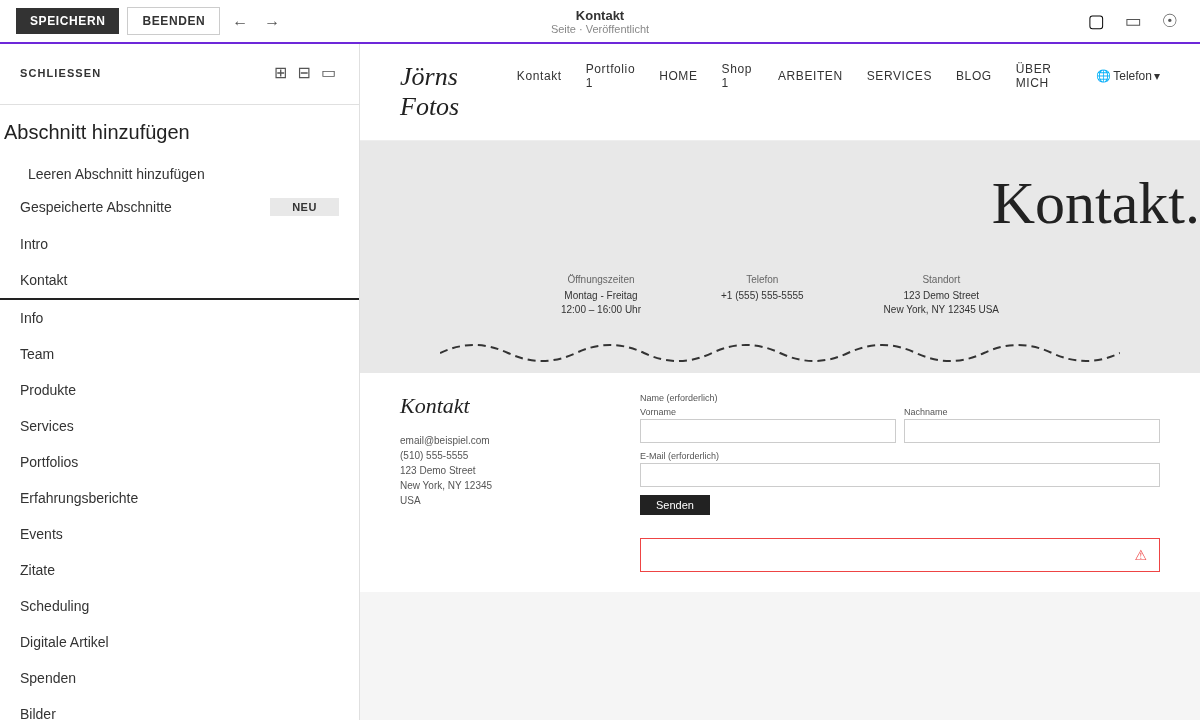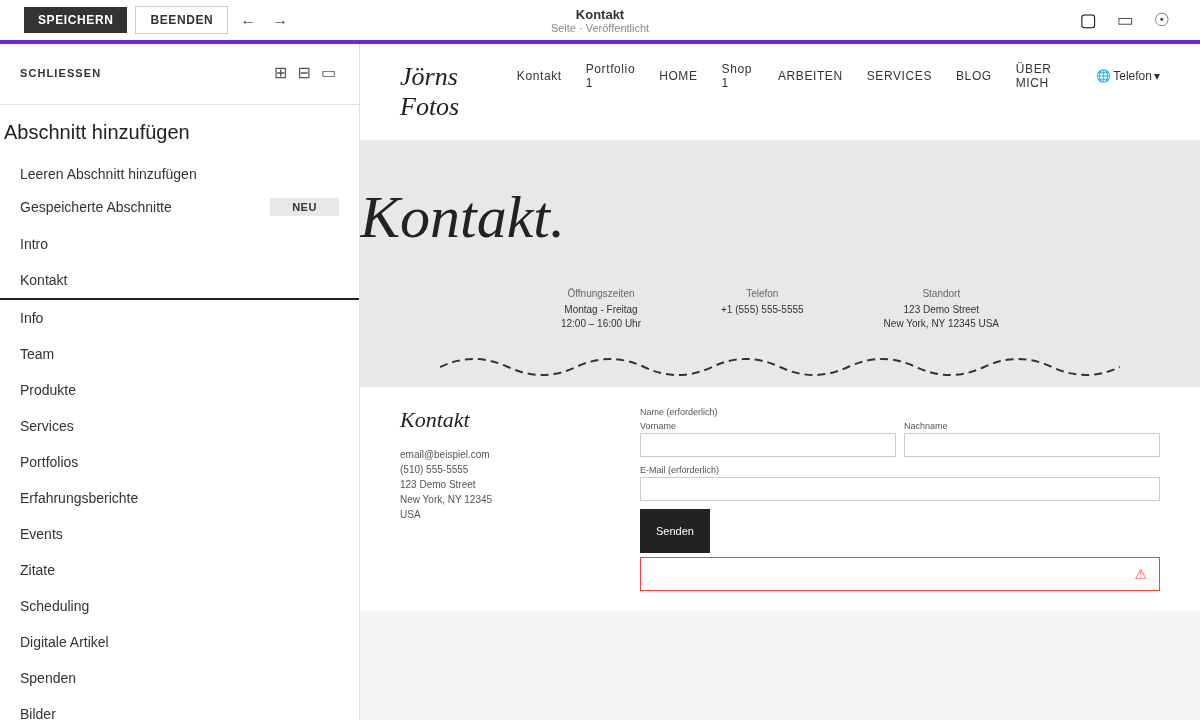--- a/index.html
+++ b/index.html
@@ -2,25 +2,25 @@
 <html><head>
   <meta charset="utf-8">
   <style>
     * { box-sizing: border-box; margin: 0; padding: 0; }
     body { font-family: -apple-system, BlinkMacSystemFont, 'Segoe UI', sans-serif; background: #fff; width: 1200px; height: 720px; overflow: hidden; position: relative; }
 
     
     .top-bar {
       height: 44px;
       background: #fff;
-      border-bottom: 4px solid #6d28d9;
+      border-bottom: 2px solid #6d28d9;
       display: flex;
       align-items: center;
       justify-content: space-between;
-      padding: 0 24px;
+      padding: 0 16px;
       position: relative;
       z-index: 100;
     }
     .top-bar-left { display: flex; align-items: center; gap: 8px; }
     .top-bar-center { position: absolute; left: 50%; transform: translateX(-50%); text-align: center; }
     .top-bar-center .page-title { font-size: 13px; font-weight: 600; color: #333; }
     .top-bar-center .page-status { font-size: 11px; color: #888; }
     .top-bar-right { display: flex; align-items: center; gap: 8px; }
 
     .btn-speichern {
@@ -138,21 +138,21 @@
       border: none;
       padding: 3px 22px;
       font-size: 11px;
       font-weight: 600;
       letter-spacing: 0.05em;
       cursor: pointer;
       color: #333;
     }
 
     .divider-item {
-      padding: 6px 20px;
+      padding: 6px 28px;
       display: flex;
       align-items: center;
       gap: 8px;
       cursor: pointer;
     }
     .divider-item span { font-size: 14px; color: #333; }
 
     
     .preview-area {
       flex: 1;
@@ -202,24 +202,23 @@
     .preview-content {
       padding: 0;
       background: #f5f5f5;
       height: calc(100% - 64px);
       overflow: hidden;
       position: relative;
     }
 
     
     .kontakt-header {
-      text-align: left;
-      padding: 42px 0 20px;
+      text-align: right;
+      padding: 28px 0 20px;
       background: #e8e8e8;
-      font-style: italic;
     }
     .kontakt-title {
       font-size: 60px;
       font-family: Georgia, serif;
       color: #222;
       font-weight: 400;
     }
 
     .info-row {
       display: flex;
@@ -274,24 +273,24 @@
       height: 24px;
       border: 1px solid #ccc;
       padding: 2px 4px;
       font-size: 10px;
       margin-bottom: 8px;
     }
     .btn-senden {
       background: #222;
       color: #fff;
       border: none;
-      padding: 16px 16px;
+      padding: 4px 16px;
       font-size: 11px;
       cursor: pointer;
-      margin-bottom: 4px;
+      margin-bottom: 23px;
     }
 
     .error-box {
       border: 1px solid #e44;
       padding: 8px 12px;
       display: flex;
       align-items: center;
       justify-content: space-between;
       background: #fff;
     }

